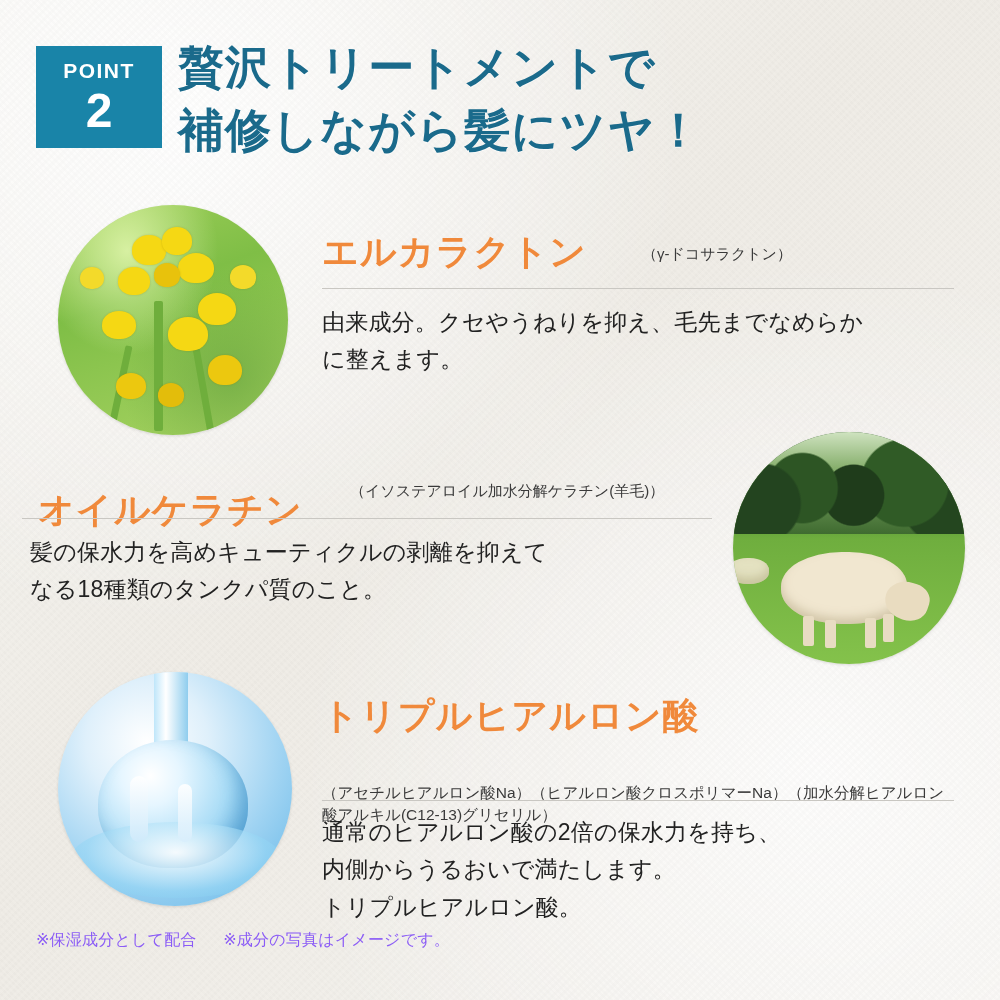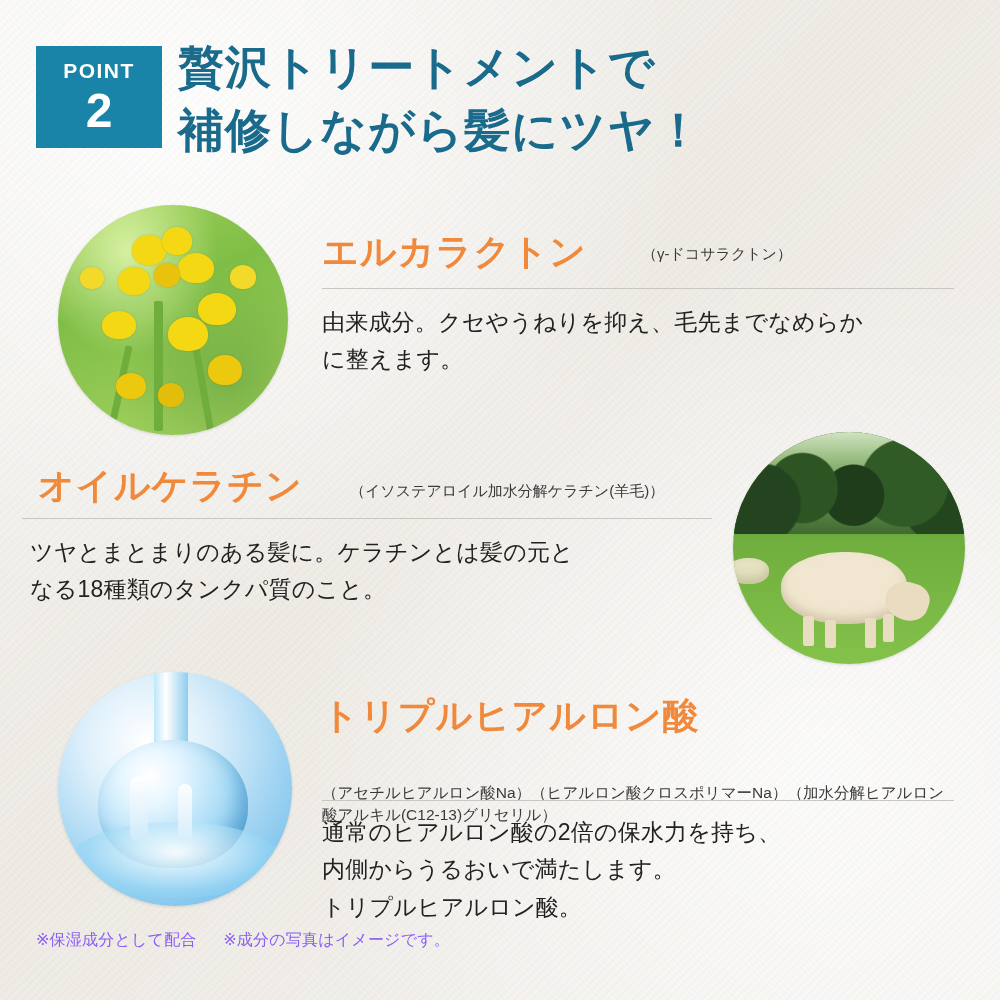--- a/index.html
+++ b/index.html
@@ -160,25 +160,25 @@
     <div class="sheep-body" style="left:-6px;top:126px;width:42px;height:26px;opacity:.9;"></div>
 
     <div class="sheep-body" style="left:48px;top:120px;width:126px;height:72px;"></div>
     <div class="sheep-head" style="left:152px;top:150px;width:44px;height:38px;background:#e9dcc0;transform:rotate(18deg);"></div>
     <div class="sheep-leg" style="left:70px;top:184px;width:11px;height:30px;"></div>
     <div class="sheep-leg" style="left:92px;top:188px;width:11px;height:28px;"></div>
     <div class="sheep-leg" style="left:132px;top:186px;width:11px;height:30px;"></div>
     <div class="sheep-leg" style="left:150px;top:182px;width:11px;height:28px;"></div>
   </div>
 
-  <div class="ing-title" style="left:38px;top:462px;">オイルケラチン</div>
+  <div class="ing-title" style="left:38px;top:486px;">オイルケラチン</div>
   <div class="ing-sub" style="left:350px;top:482px;">（イソステアロイル加水分解ケラチン(羊毛)）</div>
   <div class="rule" style="left:22px;top:518px;width:690px;"></div>
   <div class="body-text" style="left:30px;top:534px;width:690px;">
-    <div>ツヤとまとまりのある髪に。ケラチンとは髪の元と</div>
+    <div>髪の保水力を高めキューティクルの剥離を抑えて</div>
     <div>なる18種類のタンクパ質のこと。</div>
   </div>
 
   <div class="circle-photo photo-water" style="left:58px;top:672px;width:234px;height:234px;">
     <div class="wd-col" style="left:96px;top:-10px;width:34px;height:92px;"></div>
     <div class="wd-ball" style="left:40px;top:68px;width:150px;height:128px;border-radius:50% 50% 46% 46%;"></div>
     <div class="wd-spread" style="left:12px;top:150px;width:212px;height:76px;"></div>
     <div style="position:absolute;left:72px;top:104px;width:18px;height:66px;background:linear-gradient(180deg,#ffffff,#cfeafb);border-radius:9px;opacity:.95;"></div>
     <div style="position:absolute;left:120px;top:112px;width:14px;height:58px;background:linear-gradient(180deg,#ffffff,#d8eefc);border-radius:8px;opacity:.9;"></div>
   </div>

